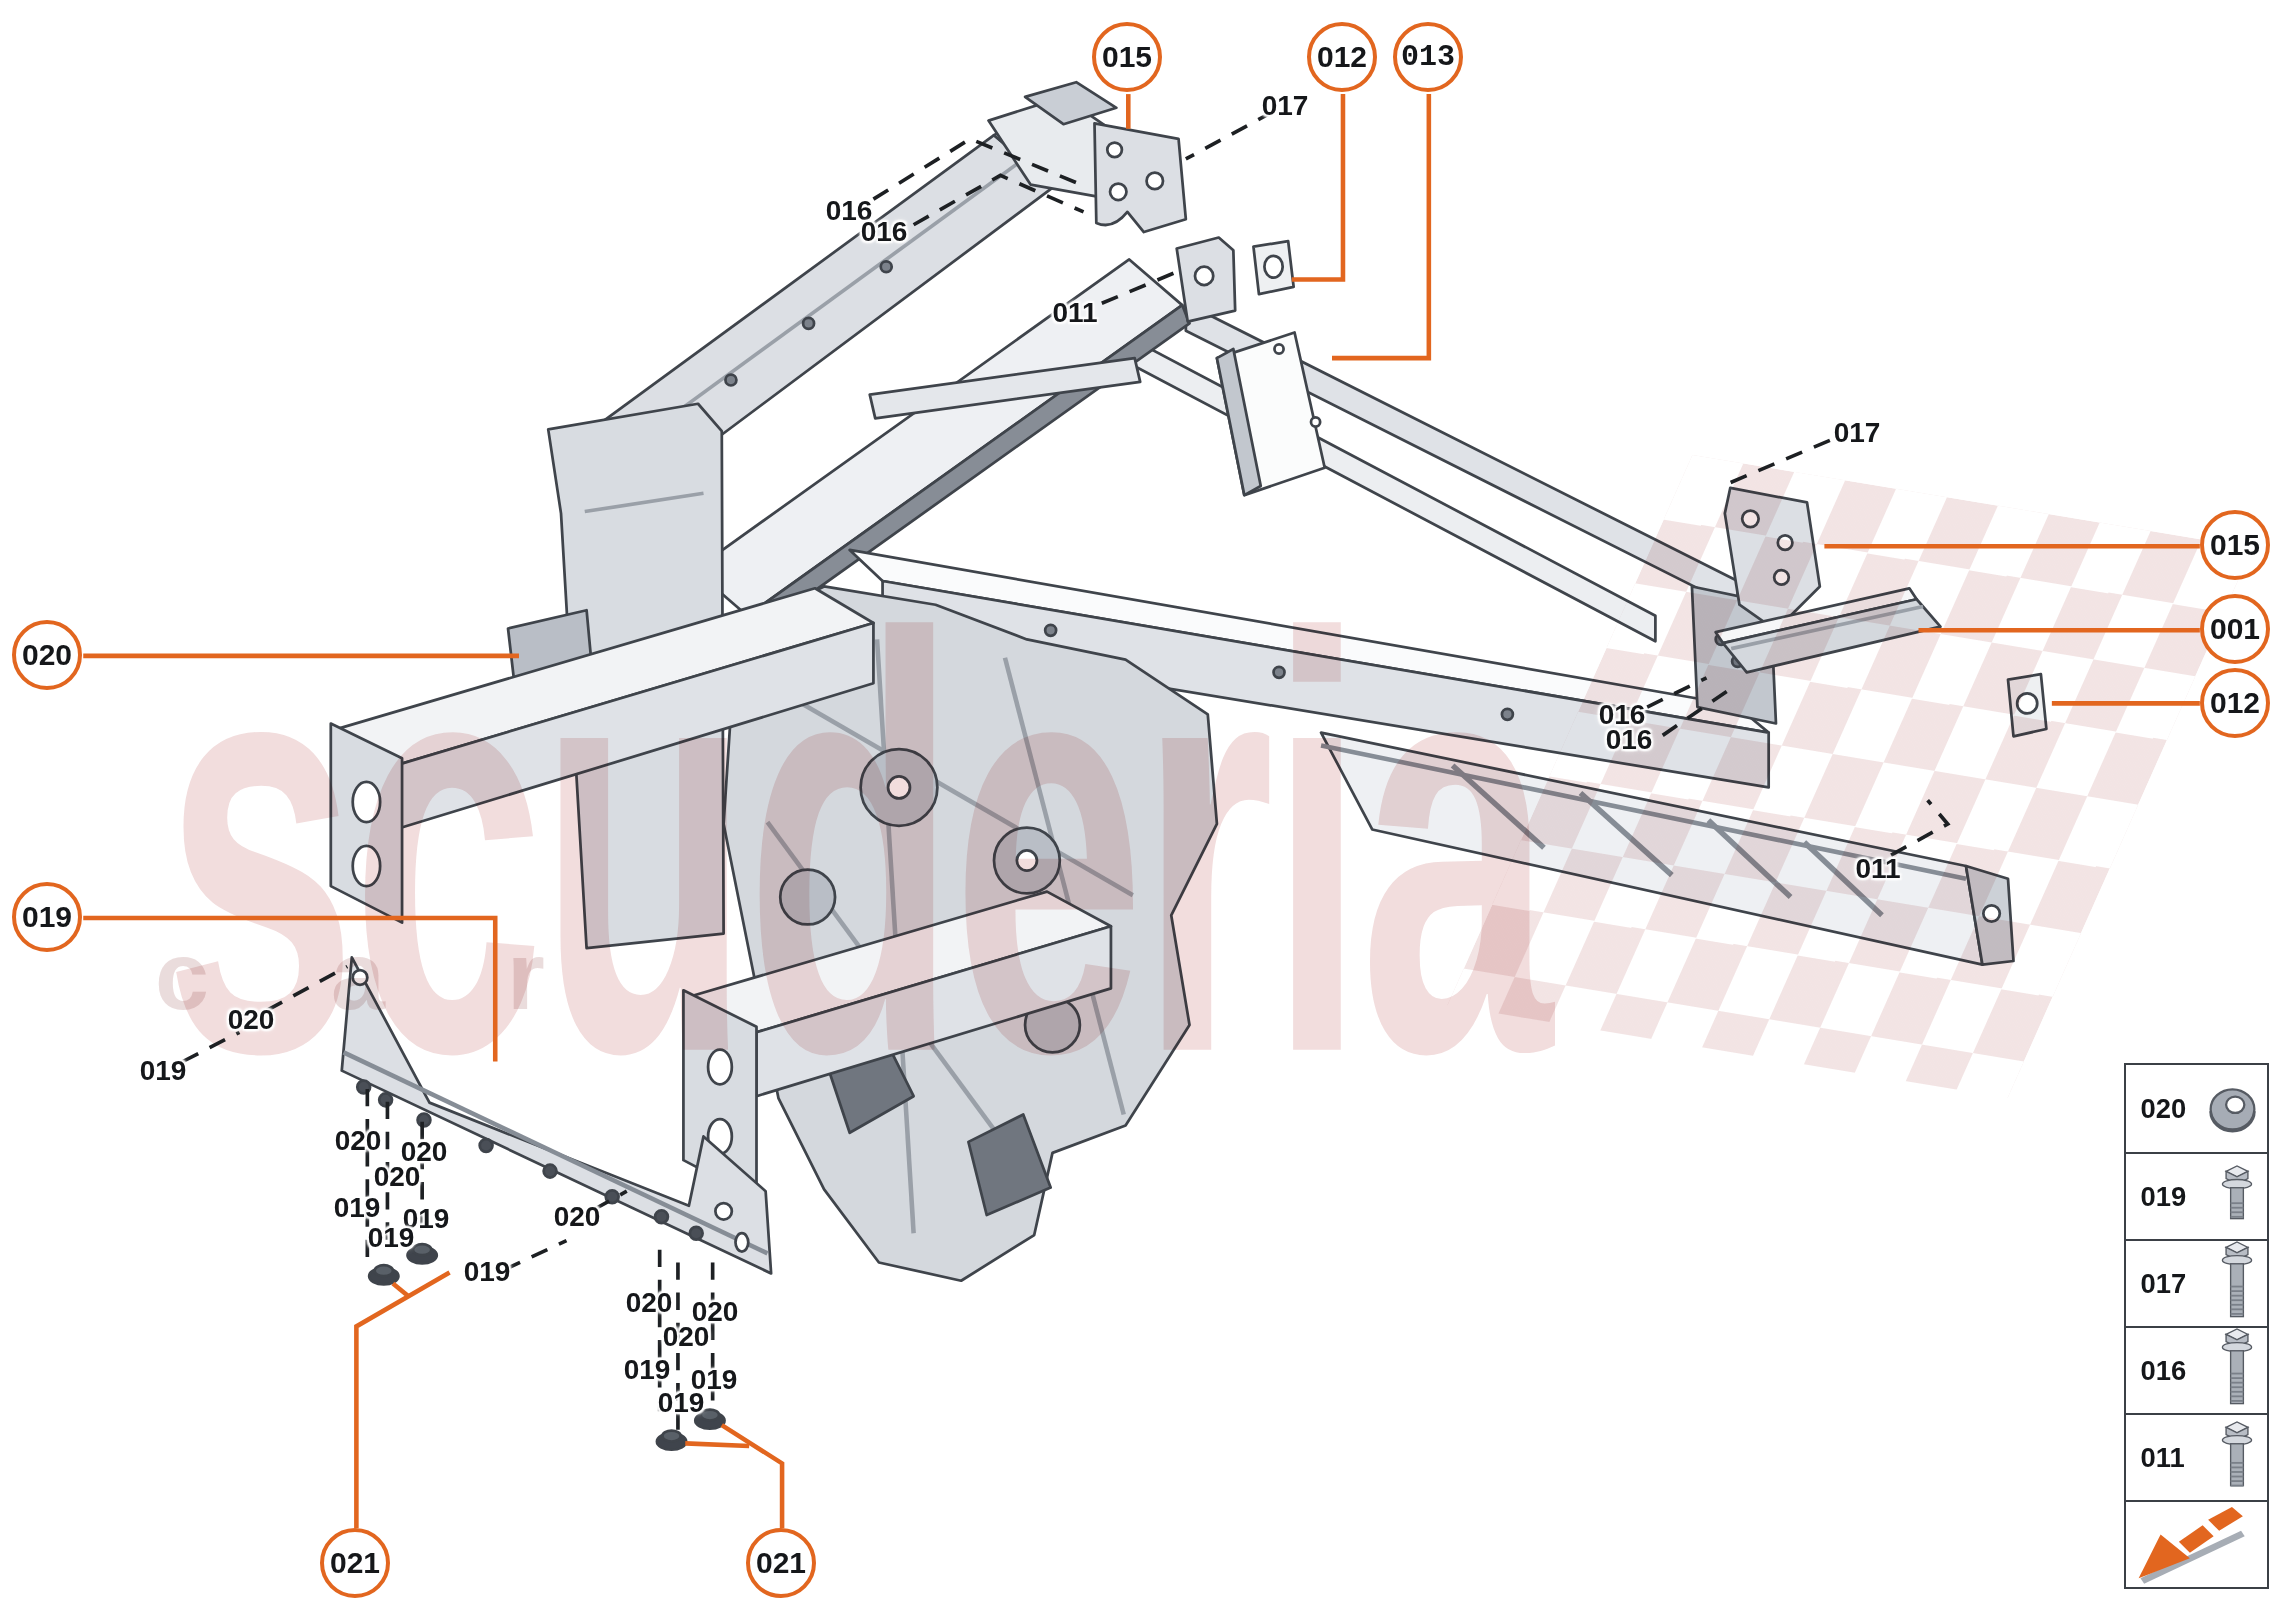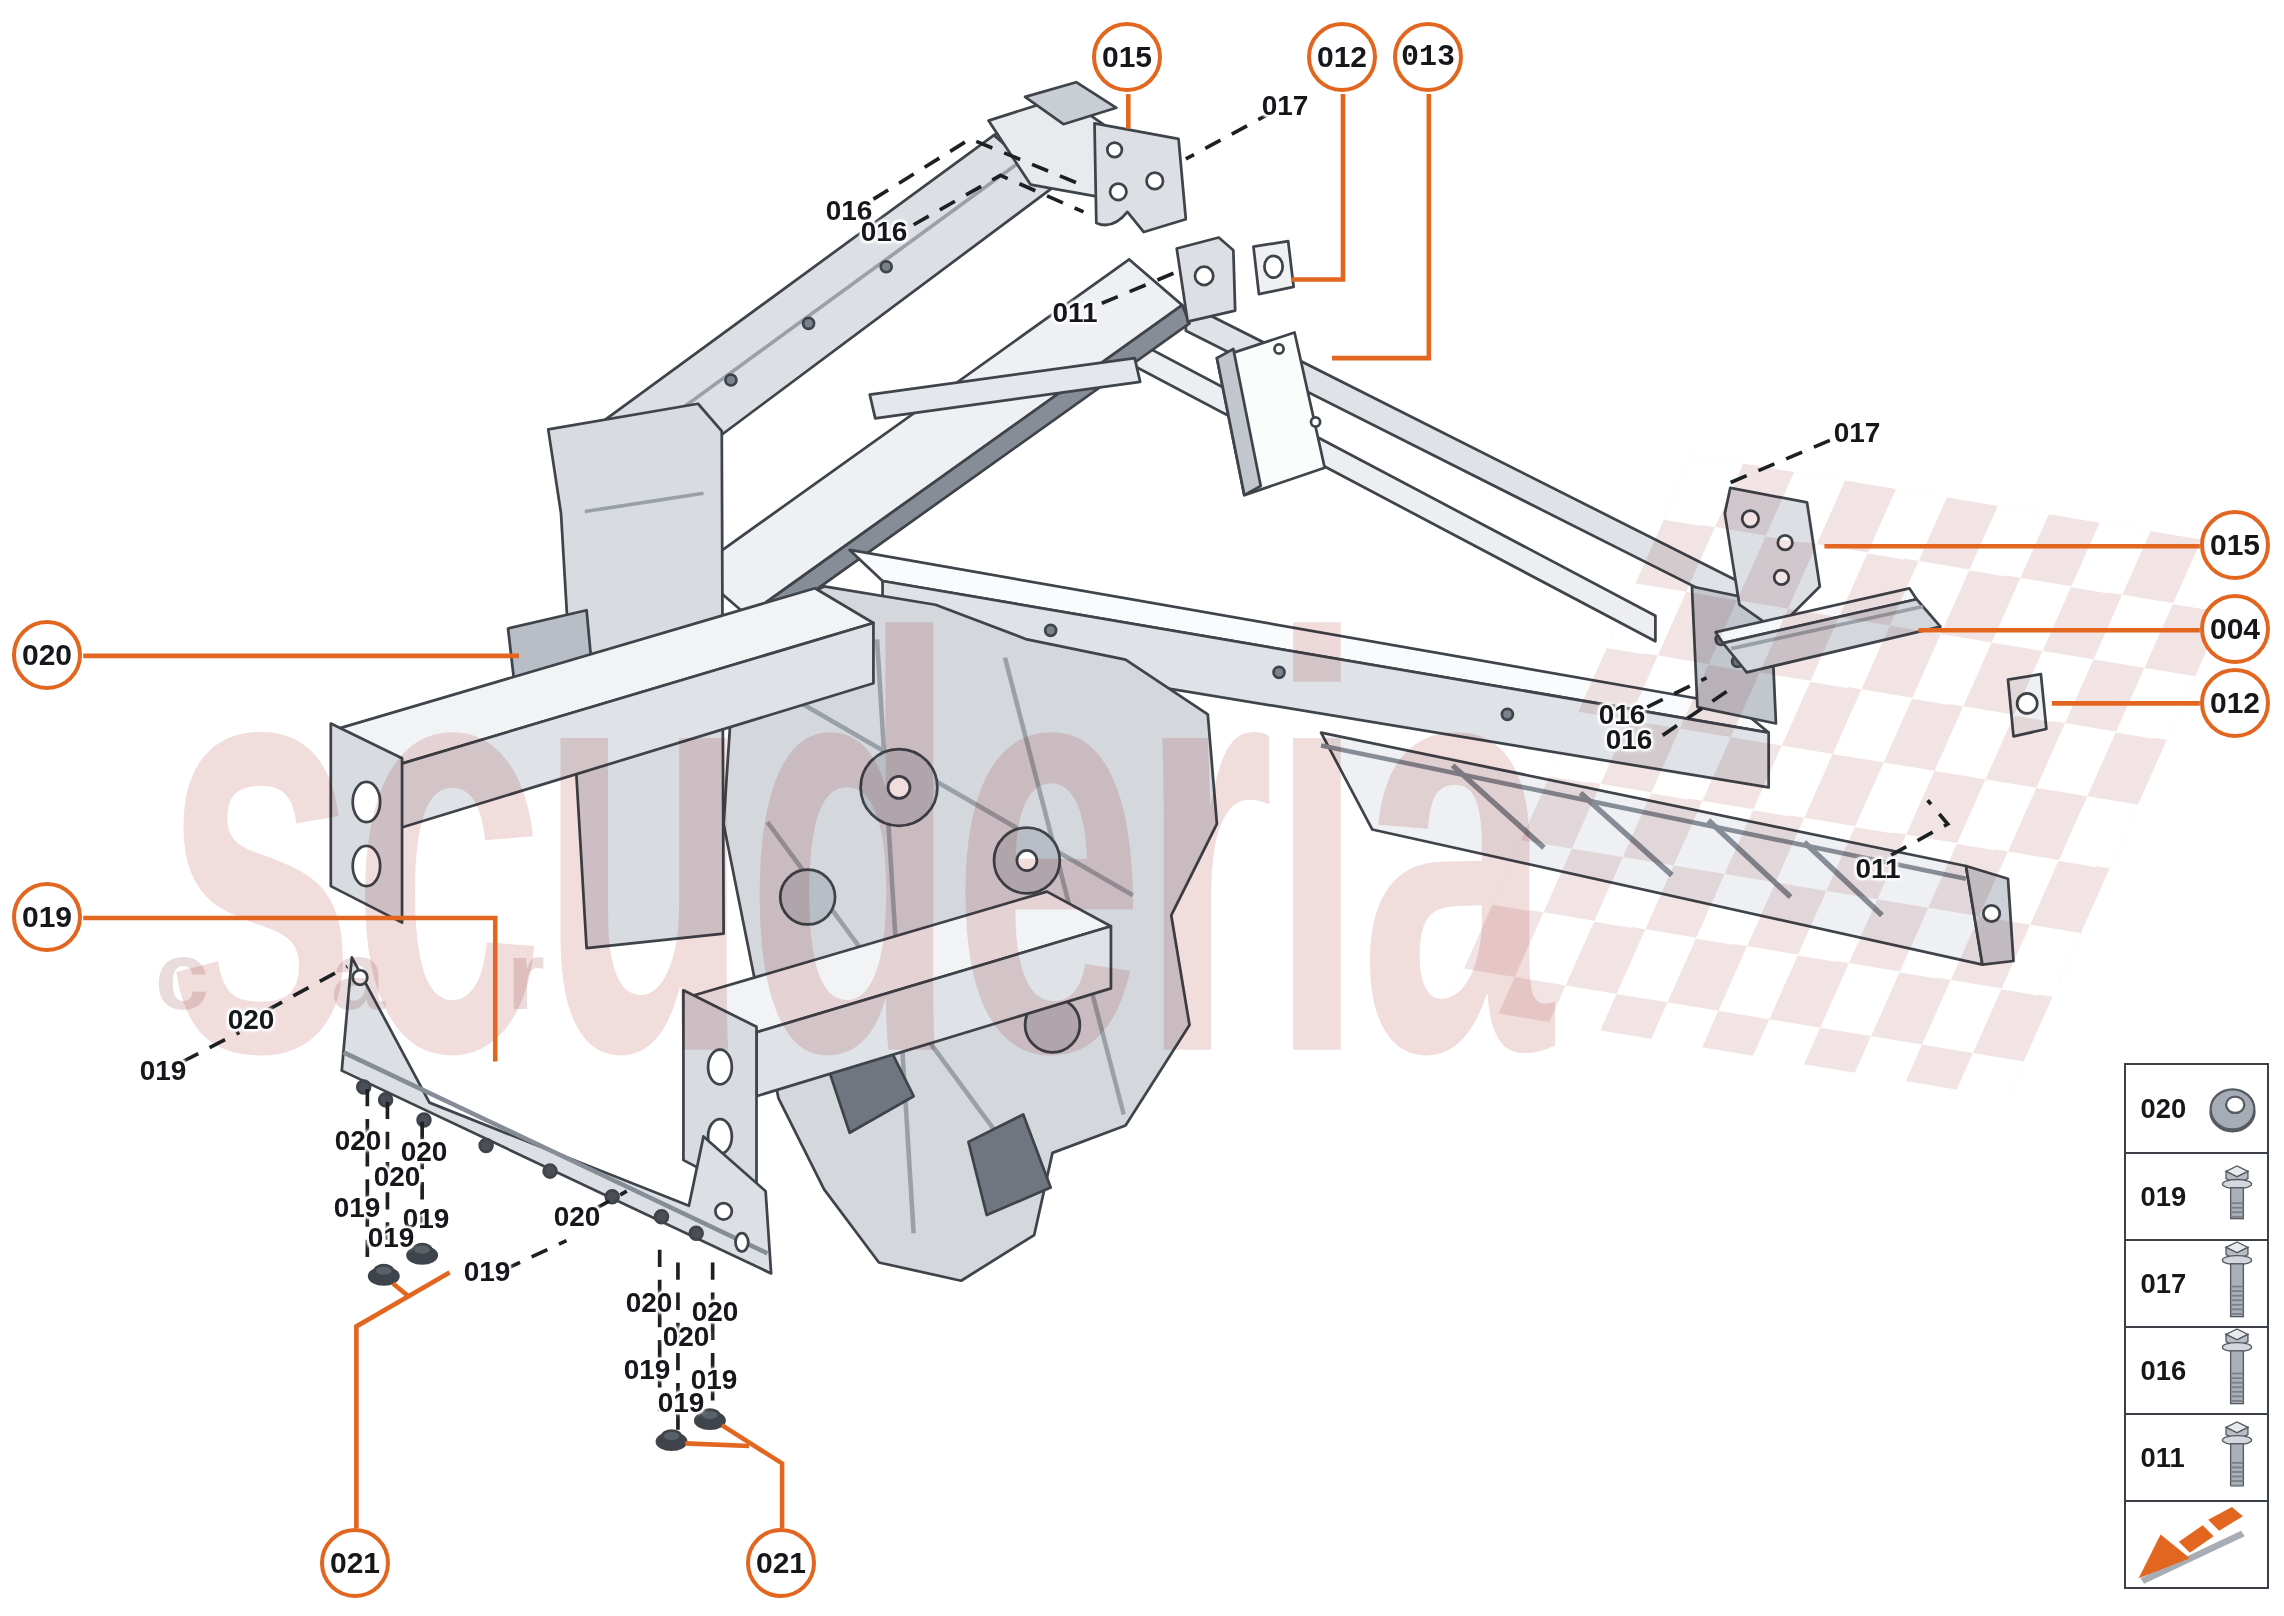--- a/index.html
+++ b/index.html
@@ -265,21 +265,21 @@
       <div class="plabel" style="left: 686px; top: 1337px;">020</div>
       <div class="plabel" style="left: 647px; top: 1370px;">019</div>
       <div class="plabel" style="left: 714px; top: 1380px;">019</div>
       <div class="plabel" style="left: 681px; top: 1403px;">019</div>
     </div>
   <div id="circles">
       <div class="callout" style="left: 1128px; top: 58px;">015</div>
       <div class="callout" style="left: 1343px; top: 58px;">012</div>
       <div class="callout" style="left: 1429px; top: 58px; font-family: Liberation Mono, monospace;">013</div>
       <div class="callout" style="left: 2236px; top: 546px;">015</div>
-      <div class="callout" style="left: 2236px; top: 630px;">004</div>
+      <div class="callout" style="left: 2236px; top: 630px;">001</div>
       <div class="callout" style="left: 2236px; top: 704px;">012</div>
       <div class="callout" style="left: 48px; top: 656px;">020</div>
       <div class="callout" style="left: 48px; top: 918px;">019</div>
       <div class="callout" style="left: 356px; top: 1564px;">021</div>
       <div class="callout" style="left: 782px; top: 1564px;">021</div>
     </div>
 
   <div id="legend">
       <div class="lrow">
         <span class="llabel">020</span>

